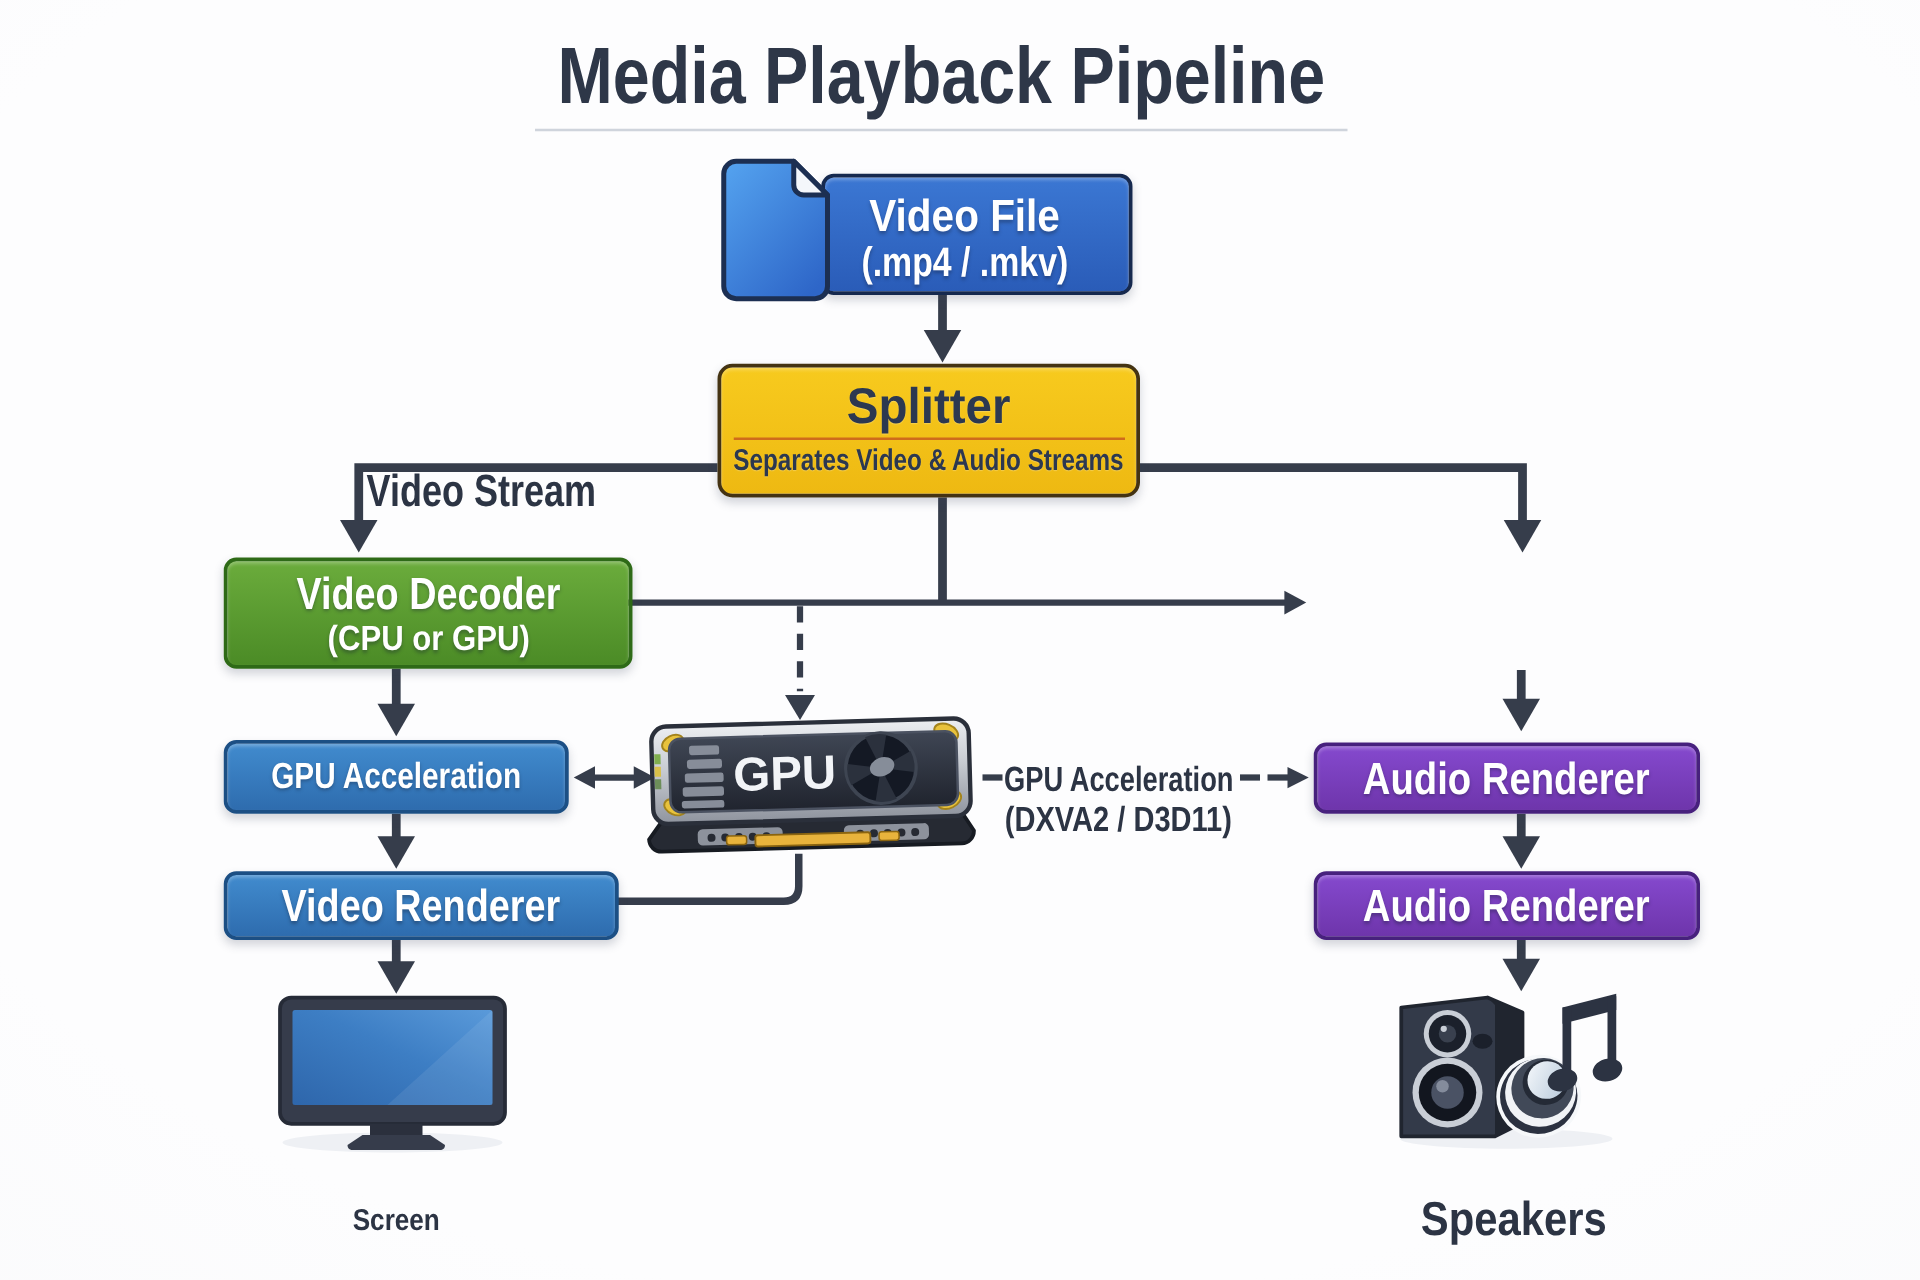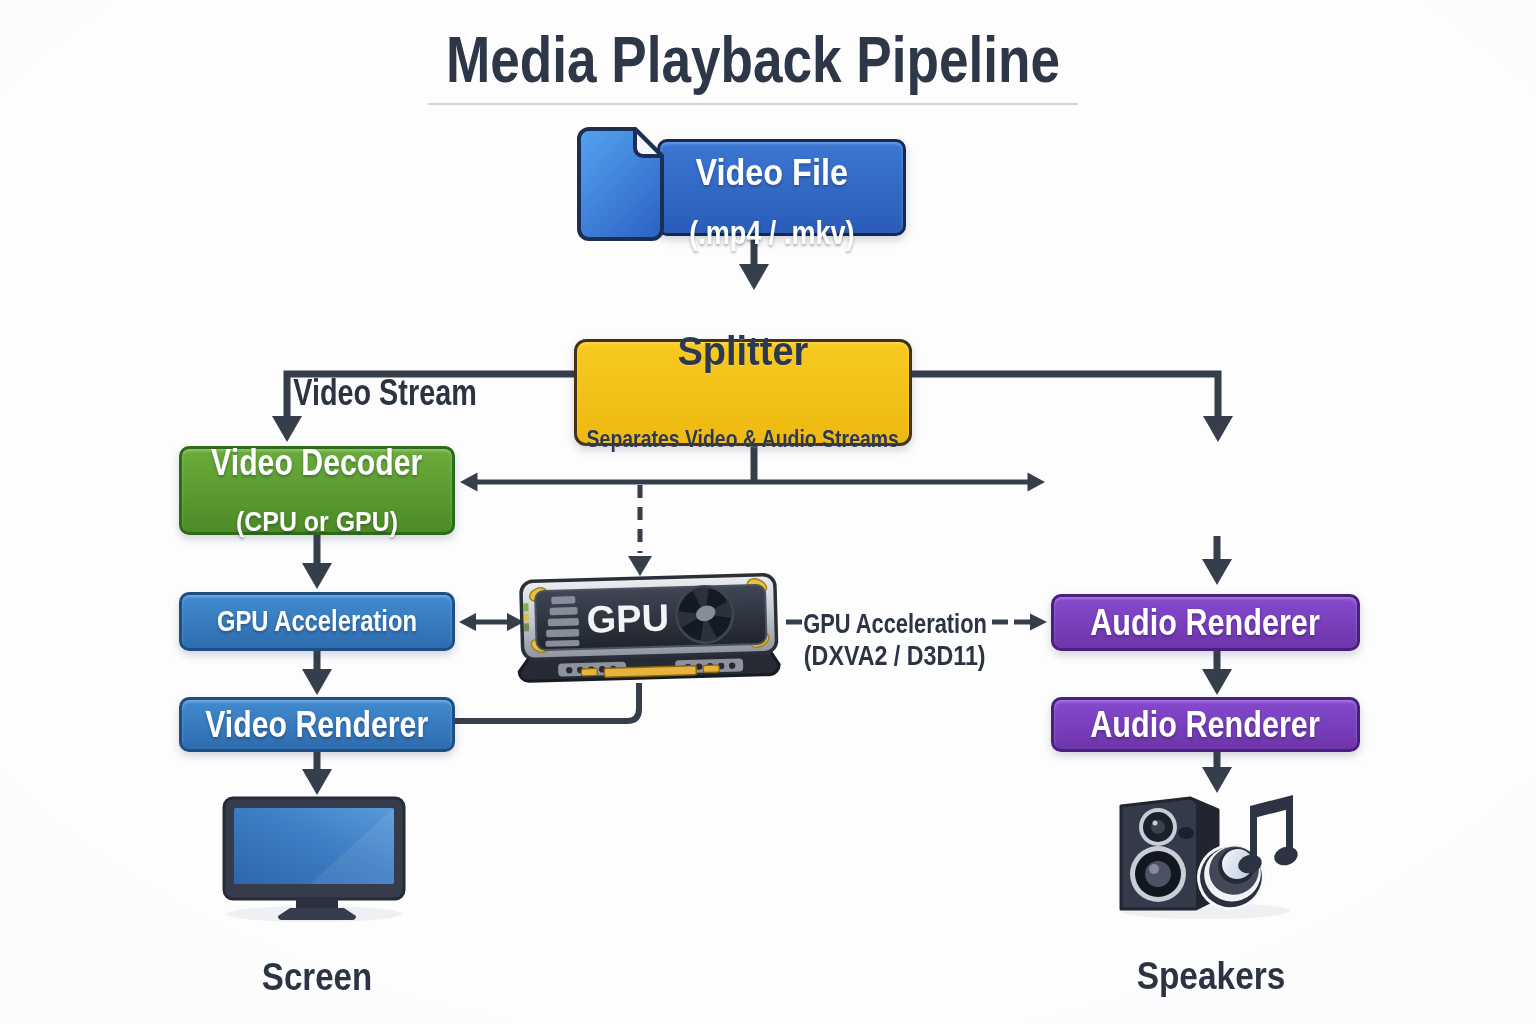--- a/index.html
+++ b/index.html
@@ -1,20 +1,20 @@
 <!DOCTYPE html>
 <html><head>
 <meta charset="utf-8">
 <style>
   html,body{margin:0;padding:0;}
   #page{position:relative;width:1536px;height:1024px;overflow:hidden;background:radial-gradient(115% 115% at 50% 42%, #fdfdfe 52%, #f6f7f9 100%);
         font-family:"Liberation Sans",sans-serif;}
   .box{position:absolute;box-sizing:border-box;display:flex;flex-direction:column;
        justify-content:center;align-items:center;text-align:center;color:#fff;
-       font-weight:bold;border-radius:10px;box-shadow:inset 0 2px 3px rgba(255,255,255,0.28), 0 4px 8px rgba(60,70,90,0.22);text-shadow:0 2px 3px rgba(20,30,50,0.35);gap:23px;}
+       font-weight:bold;border-radius:10px;box-shadow:inset 0 2px 3px rgba(255,255,255,0.28), 0 4px 8px rgba(60,70,90,0.22);text-shadow:0 2px 3px rgba(20,30,50,0.35);}
   #title{position:absolute;left:753px;top:24px;transform:translateX(-50%);
          font-size:64px;line-height:1.15;font-weight:bold;color:#2e3748;white-space:nowrap;}
   .t{display:inline-block;white-space:nowrap;}
   .lbl2{position:absolute;transform:translateX(-50%);color:#2c3444;font-weight:bold;
         white-space:nowrap;text-align:center;margin-top:36px;}
   #underline{position:absolute;left:428px;top:103px;width:650px;height:2px;background:#cfd4dc;}
   svg{position:absolute;left:0;top:0;}
 </style>
 </head>
 <body>
@@ -207,50 +207,50 @@
       <linearGradient id="fg" x1="0" y1="0" x2="0.8" y2="1">
         <stop offset="0" stop-color="#55a4f0"></stop>
           <stop offset="1" stop-color="#2e66c8"></stop>
       </linearGradient>
     </defs>
     <path d="M16 6 H62 L89 33 V106 a10 10 0 0 1 -10 10 H16 a10 10 0 0 1 -10 -10 V16 a10 10 0 0 1 10 -10 z" fill="url(#fg)" stroke="#1c2f52" stroke-width="4" stroke-linejoin="round"></path>
     <path d="M62 6 L89 33 H70 a8 8 0 0 1 -8 -8 z" fill="#f4f7fb" stroke="#1c2f52" stroke-width="4" stroke-linejoin="round"></path>
   </svg>
 
   <div class="box" id="splitter" style="left:574px;top:291px;width:338px;height:107px;
-       background:linear-gradient(180deg,#f7ca1e,#eeb912);border:3px solid #443313;color:#2c3850;border-radius:12px;text-shadow:0 1px 1px rgba(255,255,255,0.25);padding-bottom:5px;margin-top:48px;">
+       background:linear-gradient(180deg,#f7ca1e,#eeb912);border:3px solid #443313;color:#2c3850;border-radius:12px;text-shadow:0 1px 1px rgba(255,255,255,0.25);padding-bottom:5px;">
     <div style="font-size:40px;line-height:46px;"><span class="t" style="transform:scaleX(0.95);">Splitter</span></div>
     <div style="width:313px;height:2px;background:#cf6b1b;margin:2px 0 4px 0;"></div>
     <div style="font-size:24px;line-height:26px;text-align:right;"><span class="t" style="transform:scaleX(0.81);">Separates Video &amp; Audio Streams</span></div>
   </div>
 
-  <div class="box" id="vdec" style="left:179px;top:446px;width:276px;height:89px;
+  <div class="box" id="vdec" style="left:179px;top:446px;width:327px;height:89px;
        background:linear-gradient(180deg,#6bac3c,#4b8b26);border:3px solid #2e6a17;">
     <div style="font-size:36px;line-height:40px;"><span class="t" style="transform:scaleX(0.84);">Video Decoder</span></div>
     <div style="font-size:28px;line-height:32px;"><span class="t" style="transform:scaleX(0.89);">(CPU or GPU)</span></div>
   </div>
 
   <div class="box" id="gpuacc" style="left:179px;top:592px;width:276px;height:59px;
        background:linear-gradient(180deg,#418bce,#2e6cae);border:3px solid #1c4f84;">
     <div style="font-size:29px;"><span class="t" style="transform:scaleX(0.82);">GPU Acceleration</span></div>
   </div>
 
-  <div class="box" id="vrend" style="left:179px;top:697px;width:276px;height:55px;
+  <div class="box" id="vrend" style="left:179px;top:697px;width:316px;height:55px;
        background:linear-gradient(180deg,#418bce,#2e6cae);border:3px solid #1c4f84;">
     <div style="font-size:36px;"><span class="t" style="transform:scaleX(0.84);">Video Renderer</span></div>
   </div>
 
 
   <div class="box" id="arend1" style="left:1051px;top:594px;width:309px;height:57px;
        background:linear-gradient(180deg,#8549ce,#6e35ab);border:3px solid #47217d;">
     <div style="font-size:36px;"><span class="t" style="transform:scaleX(0.85);">Audio Renderer</span></div>
   </div>
 
   <div class="box" id="arend2" style="left:1051px;top:697px;width:309px;height:55px;
        background:linear-gradient(180deg,#8549ce,#6e35ab);border:3px solid #47217d;">
     <div style="font-size:36px;"><span class="t" style="transform:scaleX(0.85);">Audio Renderer</span></div>
   </div>
 
   <div class="lbl2" style="left:385px;top:339px;font-size:36px;line-height:36px;"><span class="t" style="transform:scaleX(0.80);">Video Stream</span></div>
   <div class="lbl2" style="left:895px;top:572px;font-size:28px;line-height:32px;"><span class="t" style="transform:scaleX(0.78);">GPU Acceleration</span><br><span class="t" style="transform:scaleX(0.83);">(DXVA2 / D3D11)</span></div>
-  <div class="lbl2" style="left:317px;top:926px;font-size:38px;line-height:30px;"><span class="t" style="transform:scaleX(0.87);">Screen</span></div>
+  <div class="lbl2" style="left:317px;top:926px;font-size:24px;line-height:30px;"><span class="t" style="transform:scaleX(0.87);">Screen</span></div>
   <div class="lbl2" style="left:1211px;top:925px;font-size:38px;line-height:30px;"><span class="t" style="transform:scaleX(0.88);">Speakers</span></div>
 </div>
 
 </body></html>

